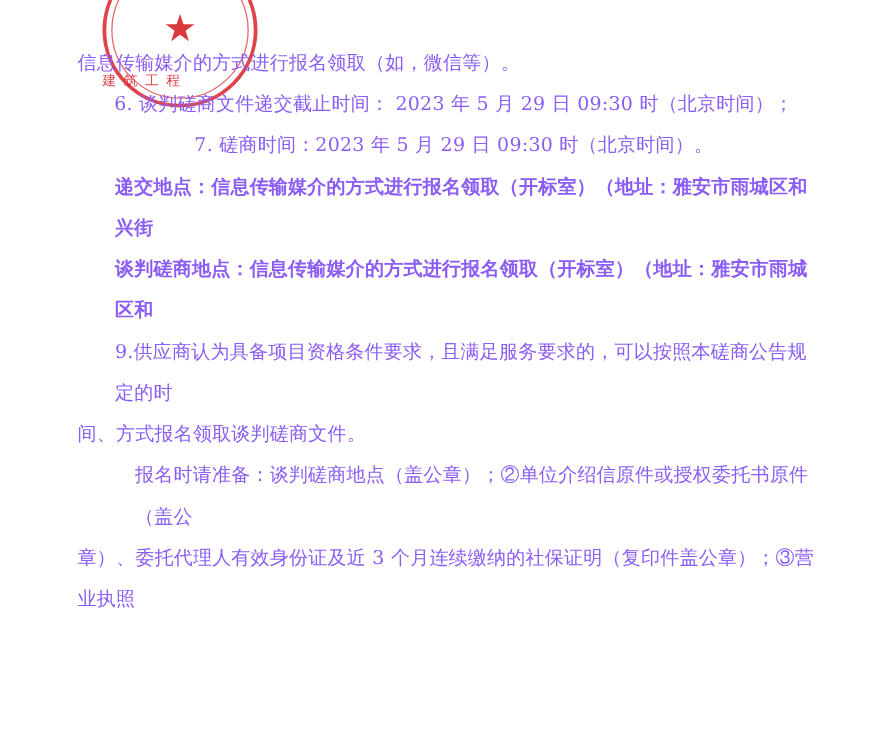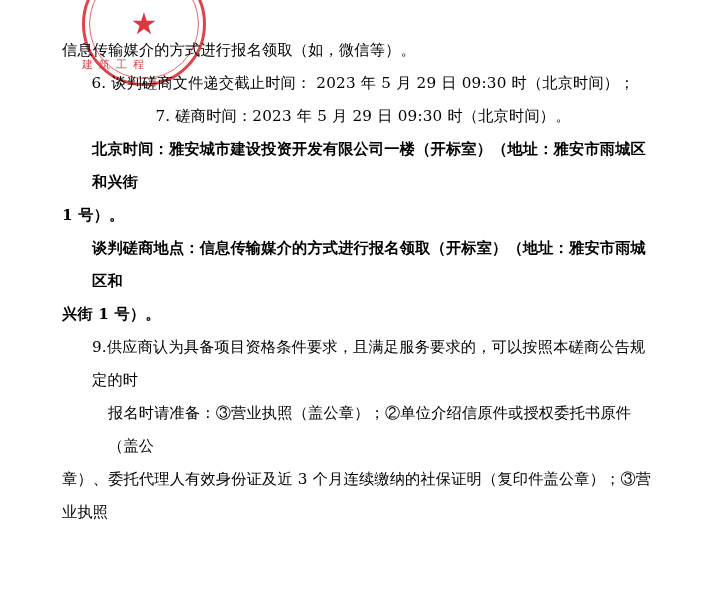--- a/index.html
+++ b/index.html
@@ -67,21 +67,21 @@
     position: absolute;
     left: 0;
     top: 0;
     width: 712px;
     padding: 34px 60px 0 62px;
     box-sizing: border-box;
   }
   .line {
     font-size: 15.2px;
     line-height: 33px;
-    color: #000000;
+    color: #8b5cf6;
     white-space: pre-wrap;
     letter-spacing: 0.2px;
   }
   .ind-0 { text-indent: 0; }
   .ind-1 { padding-left: 12px; text-align: center; }
   .ind-2 { padding-left: 30px; }
   .ind-3 { padding-left: 46px; }
   .bold { font-weight: bold; }
 </style>
 </head>
@@ -95,24 +95,23 @@
 
     <div class="star">★</div>
     <div class="arc-bottom">建筑工程</div>
   </div>
 
   <div id="content">
 
     <div class="line ind-0">信息传输媒介的方式进行报名领取（如，微信等）。</div>
     <div class="line ind-1">6. 谈判磋商文件递交截止时间： 2023 年 5 月 29 日 09:30 时（北京时间）；</div>
     <div class="line ind-1">7. 磋商时间：2023 年 5 月 29 日 09:30 时（北京时间）。</div>
-    <div class="line ind-2 bold">北京时间：雅安城市建设投资开发有限公司一楼（开标室）（地址：雅安市雨城区和兴街</div>
-    <div class="line ind-0 bold">1 号）。</div>
+    <div class="line ind-2 bold">递交地点：信息传输媒介的方式进行报名领取（开标室）（地址：雅安市雨城区和兴街</div>
     <div class="line ind-2 bold">谈判磋商地点：信息传输媒介的方式进行报名领取（开标室）（地址：雅安市雨城区和</div>
-    <div class="line ind-0 bold">兴街 1 号）。</div>
 
     <div class="line ind-2">9.供应商认为具备项目资格条件要求，且满足服务要求的，可以按照本磋商公告规定的时</div>
+    <div class="line ind-0">间、方式报名领取谈判磋商文件。</div>
 
-    <div class="line ind-3">报名时请准备：③营业执照（盖公章）；②单位介绍信原件或授权委托书原件（盖公</div>
+    <div class="line ind-3">报名时请准备：谈判磋商地点（盖公章）；②单位介绍信原件或授权委托书原件（盖公</div>
     <div class="line ind-0">章）、委托代理人有效身份证及近 3 个月连续缴纳的社保证明（复印件盖公章）；③营业执照</div>
 
   </div>
 </div>
 
 </body></html>

